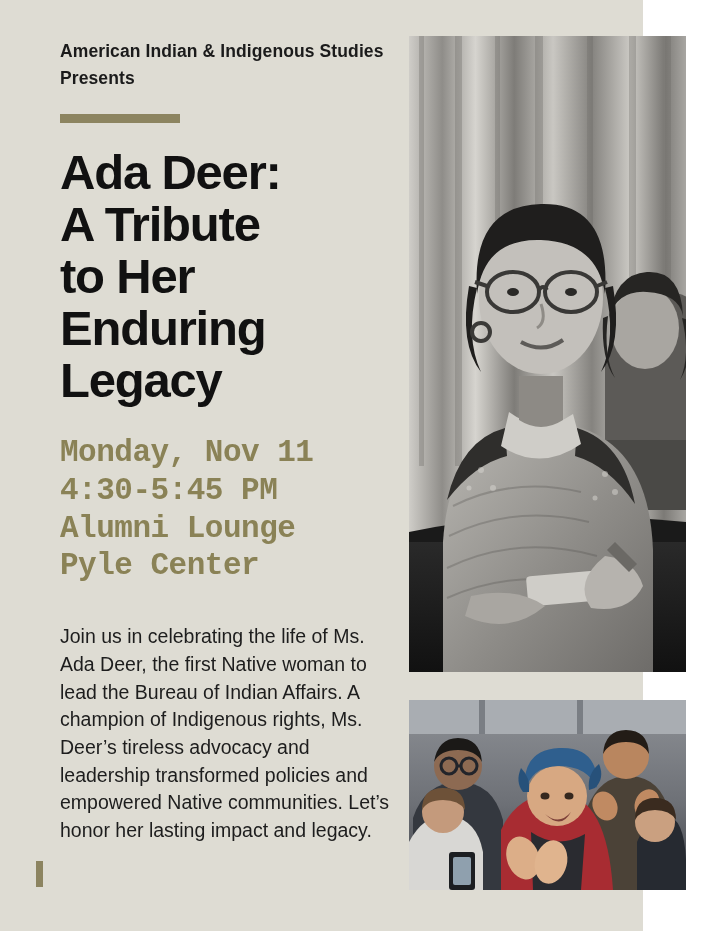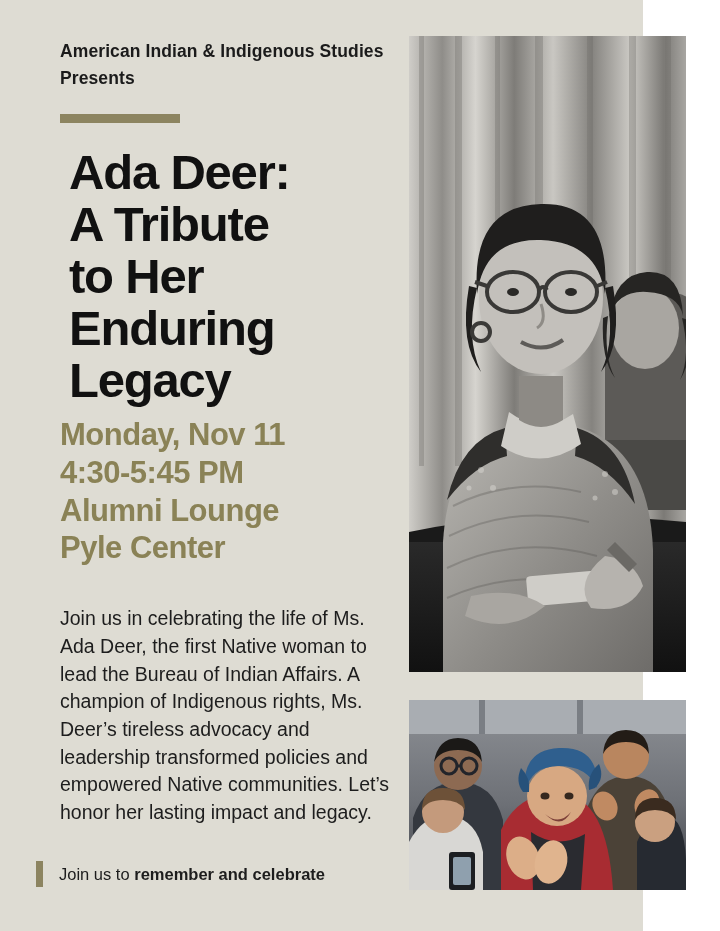--- a/index.html
+++ b/index.html
@@ -48,26 +48,27 @@
     margin-bottom: 24px;
   }
 
   .title {
     font-family: "Liberation Sans", sans-serif;
     font-weight: bold;
     font-size: 49px;
     line-height: 1.06;
     letter-spacing: -1.2px;
     color: #111111;
-    margin: 9px;
+    margin: 0;
     white-space: pre-line;
   }
 
   .when-where {
-    font-family: Liberation Sans, sans-serif;
+    margin-top: 27px;
+    font-family: Liberation Mono, monospace;
     font-weight: bold;
     font-size: 31px;
     line-height: 1.22;
     letter-spacing: -0.5px;
     color: #8a8256;
     white-space: pre-line;
   }
 
   .body-copy {
     margin-top: 38px;
@@ -147,23 +148,20 @@
     <div class="when-where">Monday, Nov 11
 4:30-5:45 PM
 Alumni Lounge
 Pyle Center</div>
 
     <div class="body-copy">Join us in celebrating the life of Ms. Ada Deer, the first Native woman to lead the Bureau of Indian Affairs. A champion of Indigenous rights, Ms. Deer’s tireless advocacy and leadership transformed policies and empowered Native communities. Let’s honor her lasting impact and legacy.</div>
   </div>
 
   <div class="footer">
     <div class="footer-bar"></div>
-    <div class="footer-text">
-      <span>Join us to </span><b>remember and celebrate</b>
-    </div>
   </div>
 
   <div class="photo-main">
     <svg width="277" height="636" viewBox="0 0 277 636" xmlns="http://www.w3.org/2000/svg">
       <defs>
         <linearGradient id="bgCurtain" x1="0" y1="0" x2="1" y2="0">
           <stop offset="0%" stop-color="#cfcdc8"></stop>
           <stop offset="12%" stop-color="#8f8d89"></stop>
           <stop offset="24%" stop-color="#d6d4cf"></stop>
           <stop offset="38%" stop-color="#7e7c78"></stop>

